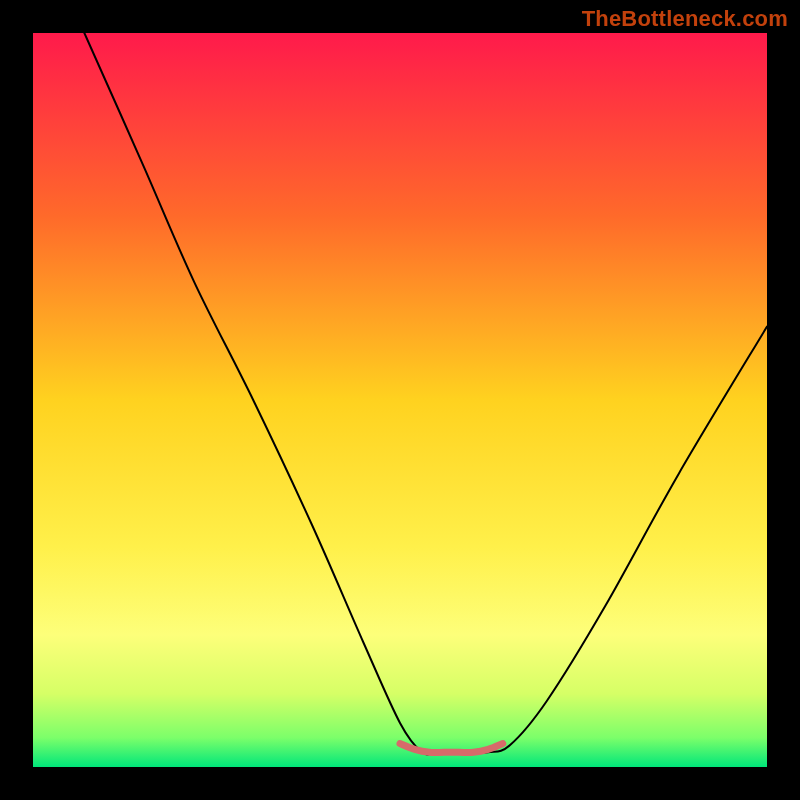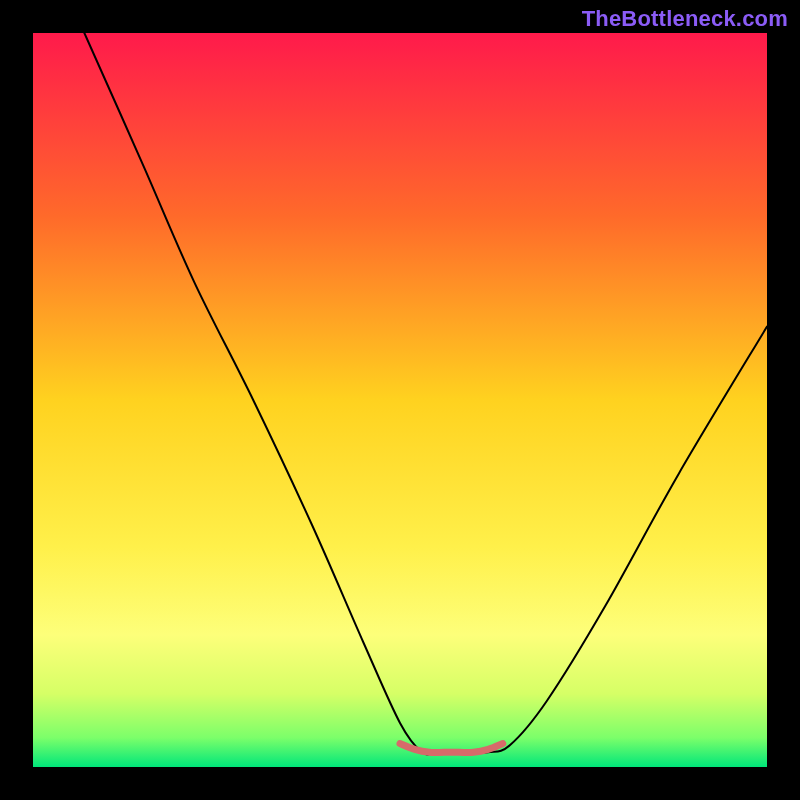--- a/index.html
+++ b/index.html
@@ -5,21 +5,21 @@
   * { margin: 0; padding: 0; box-sizing: border-box; }
   html, body { width: 800px; height: 800px; overflow: hidden; background: #000; }
   .container { position: relative; width: 800px; height: 800px; }
   .watermark {
     position: absolute;
     top: 6px;
     right: 12px;
     font-family: Arial, Helvetica, sans-serif;
     font-size: 22px;
     font-weight: bold;
-    color: #8b5cf6;
+    color: #c2410c;
     letter-spacing: 0.2px;
     z-index: 10;
   }
   .plot-frame {
     position: absolute;
     left: 33px;
     top: 33px;
     width: 734px;
     height: 734px;
     background: #000;

